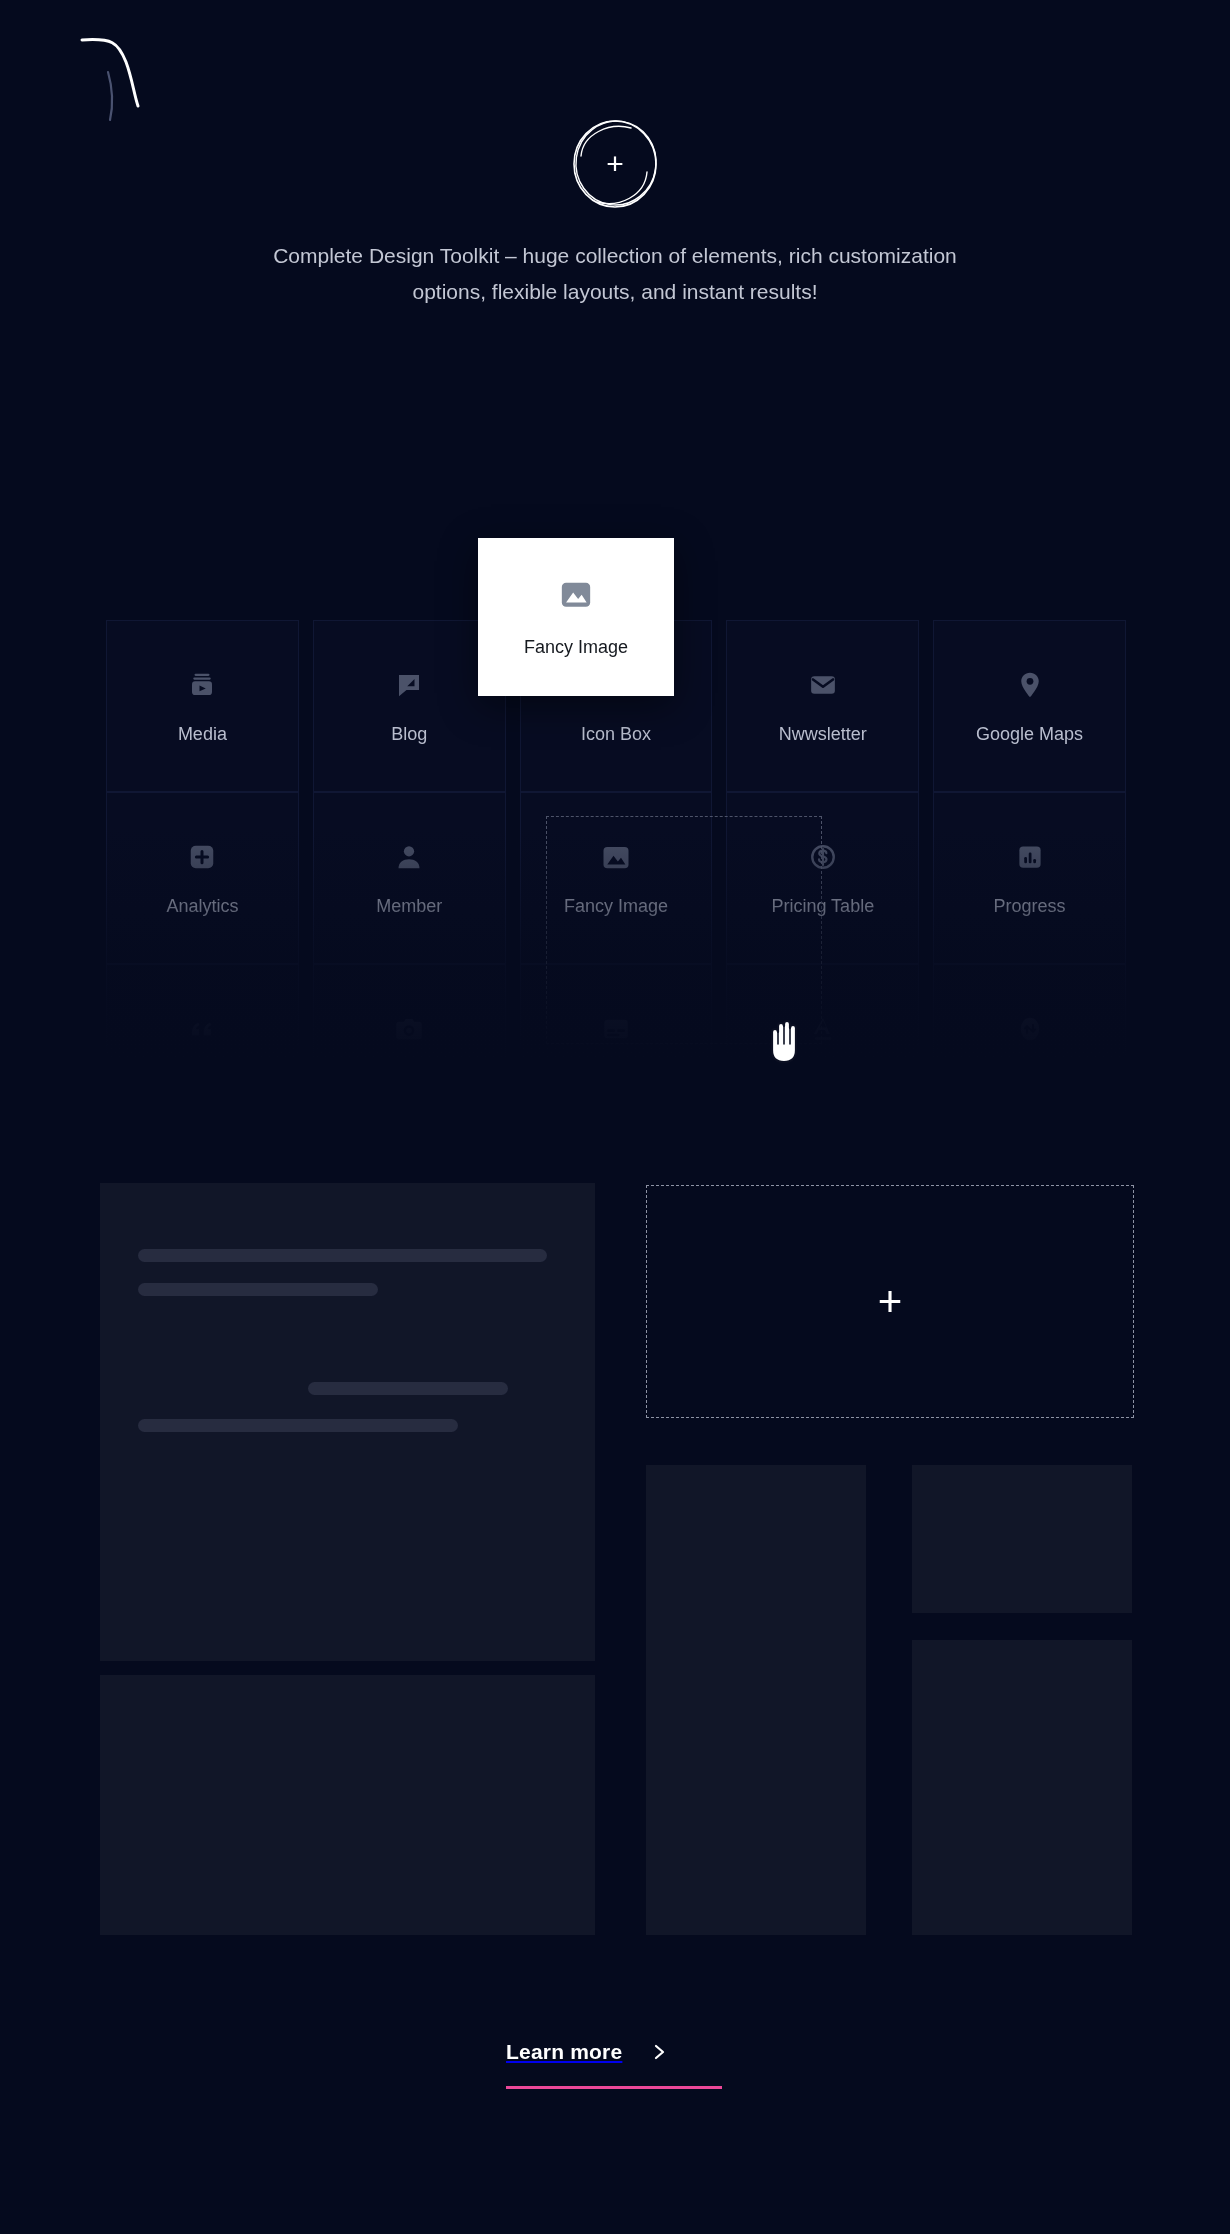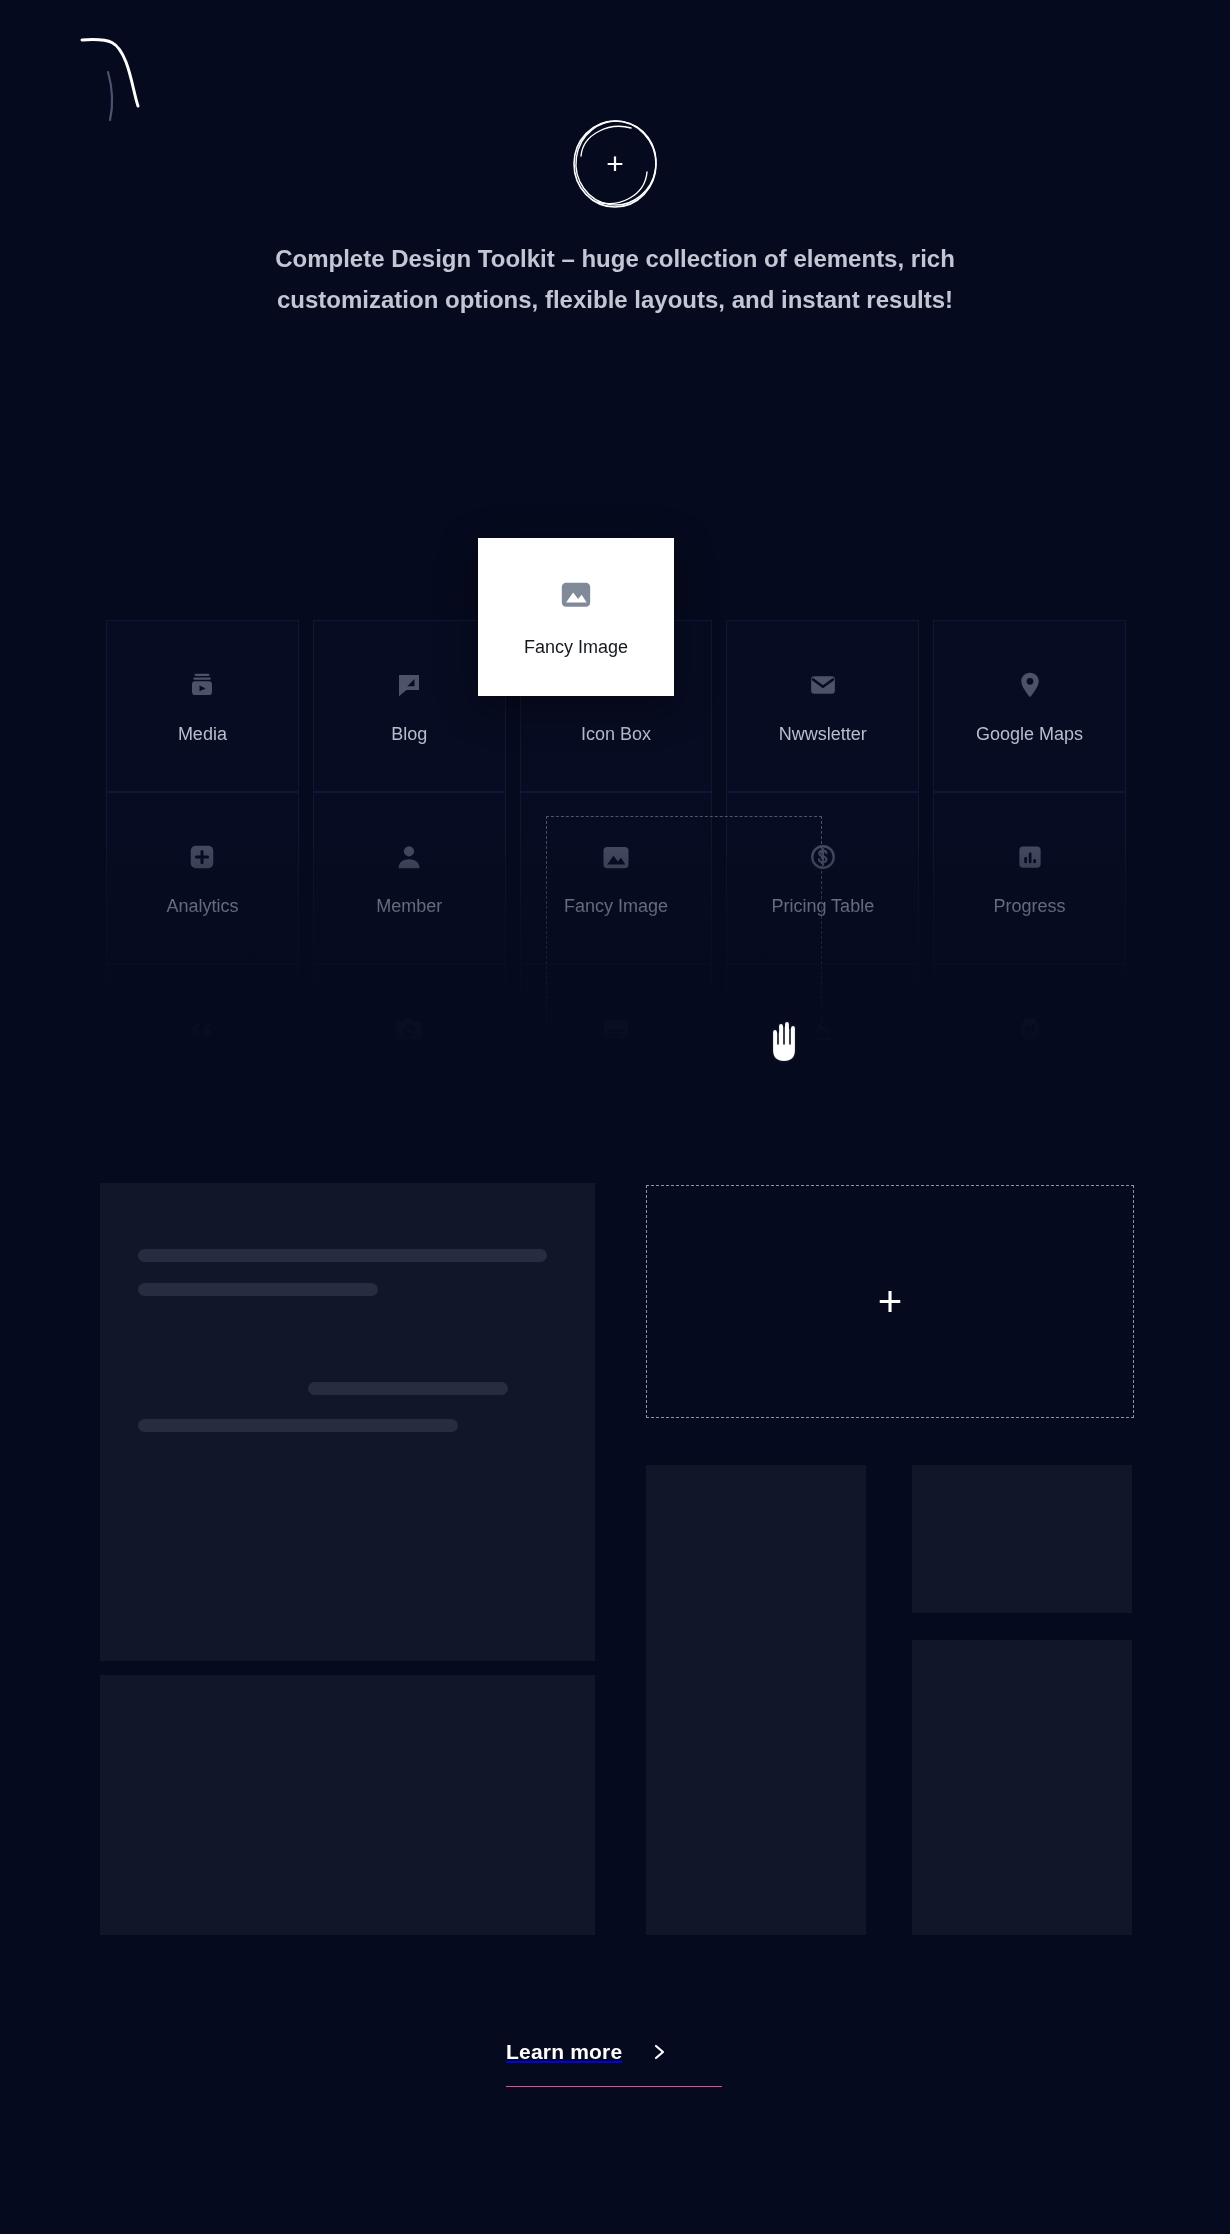--- a/index.html
+++ b/index.html
@@ -61,24 +61,24 @@
     margin-top: 48px;
     font-size: 52px;
     font-weight: 700;
     color: #fc8d7f;
     letter-spacing: -0.4px;
   }
 
   .hero p {
     margin: 28px auto 0;
     max-width: 710px;
-    font-size: 24px;
+    font-size: 21px;
     line-height: 1.72;
     color: #c3c7d4;
-    font-weight: 700;
+    font-weight: 400;
   }
 
   
   .widget-area {
     position: absolute;
     left: 0;
     top: 620px;
     width: 1230px;
     height: 490px;
     overflow: hidden;
@@ -231,21 +231,21 @@
   }
 
   
   .learn-more {
     position: absolute;
     left: 506px;
     top: 2040px;
     width: 216px;
     text-align: left;
     padding-bottom: 22px;
-    border-bottom: 1px solid #ec4899;
+    border-bottom: 3px solid #ec4899;
     display: flex;
     align-items: center;
     gap: 30px;
   }
   .learn-more .lm-text {
     font-size: 21px;
     font-weight: 700;
     color: #ffffff;
     letter-spacing: 0.2px;
   }

